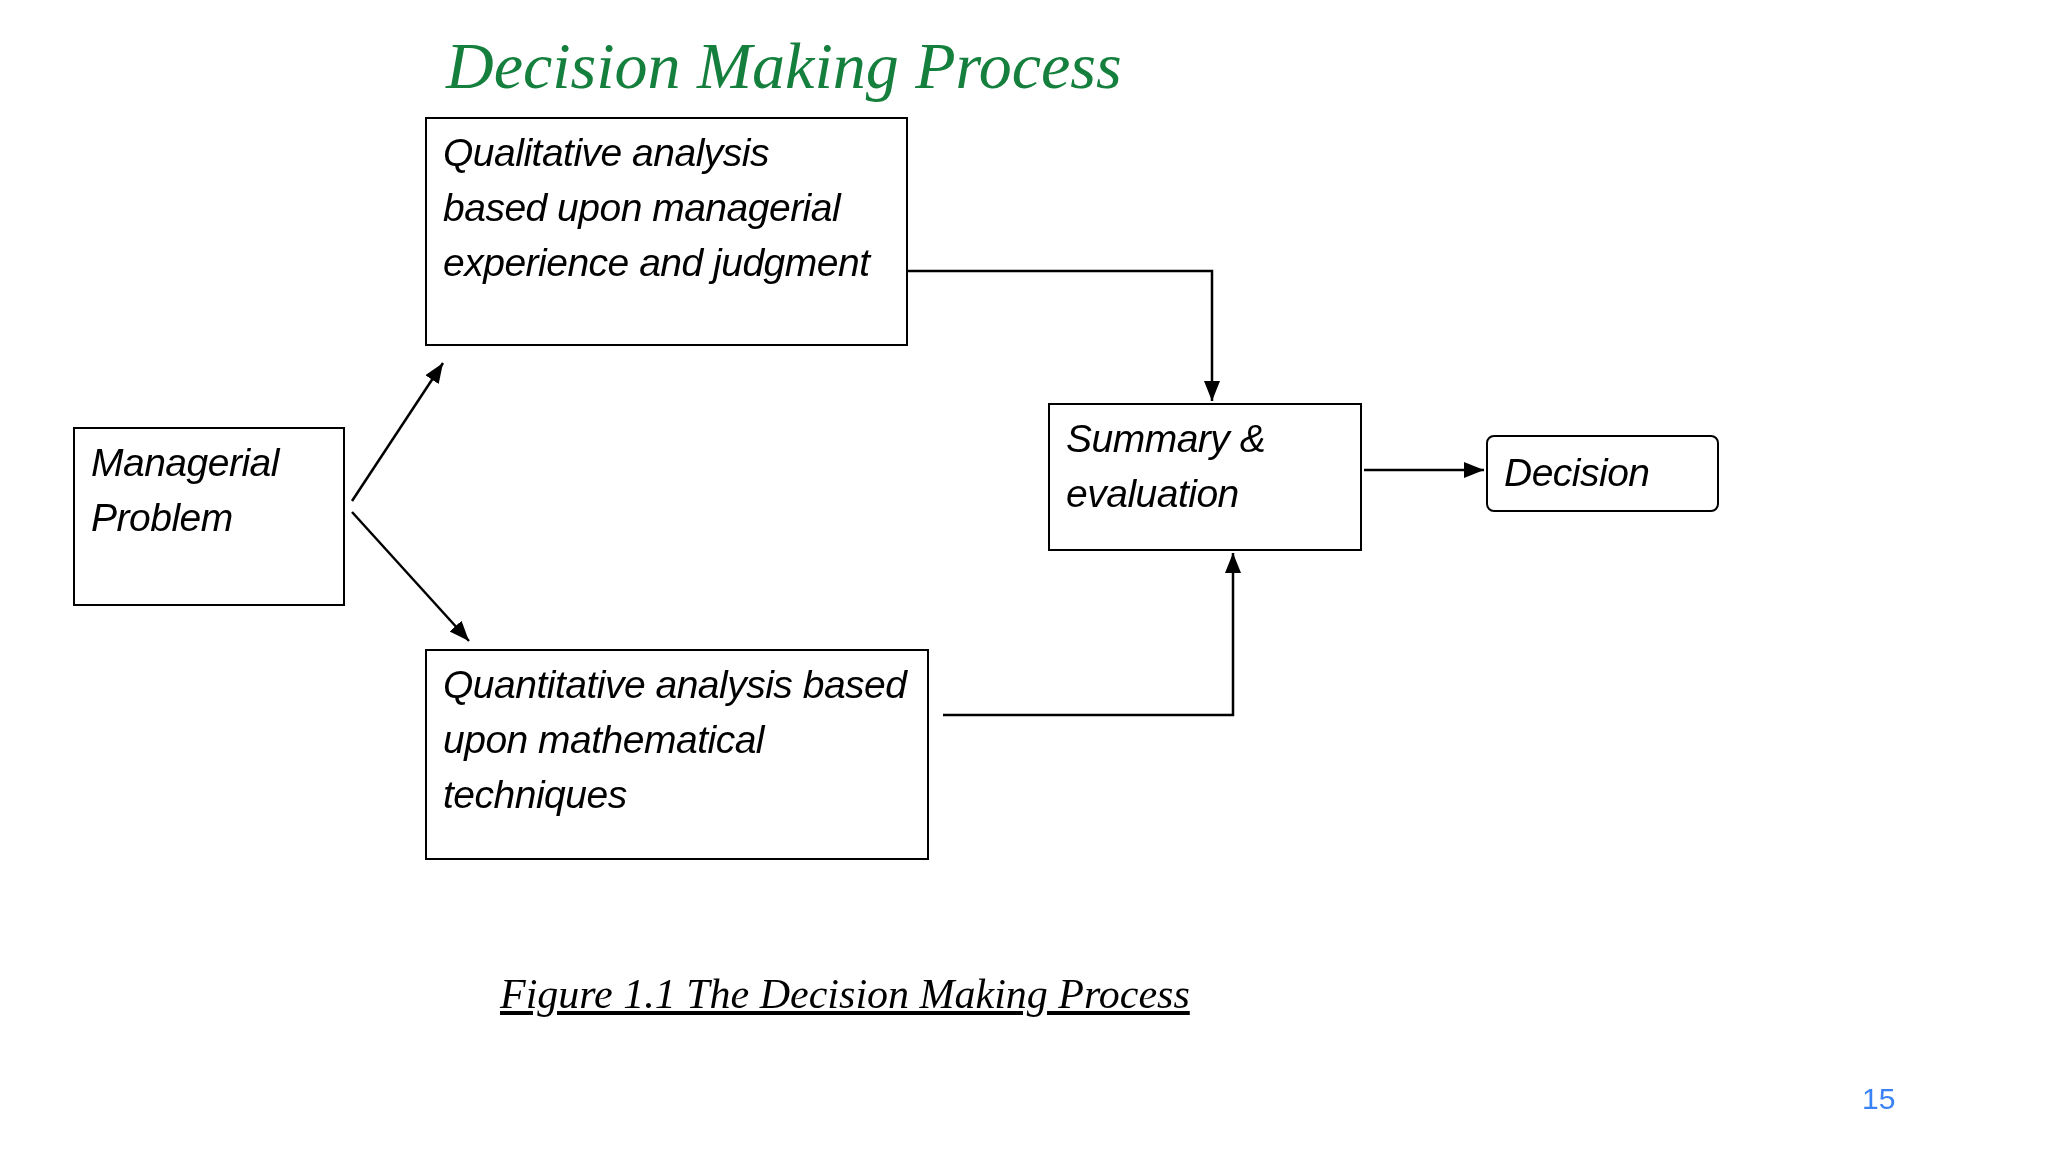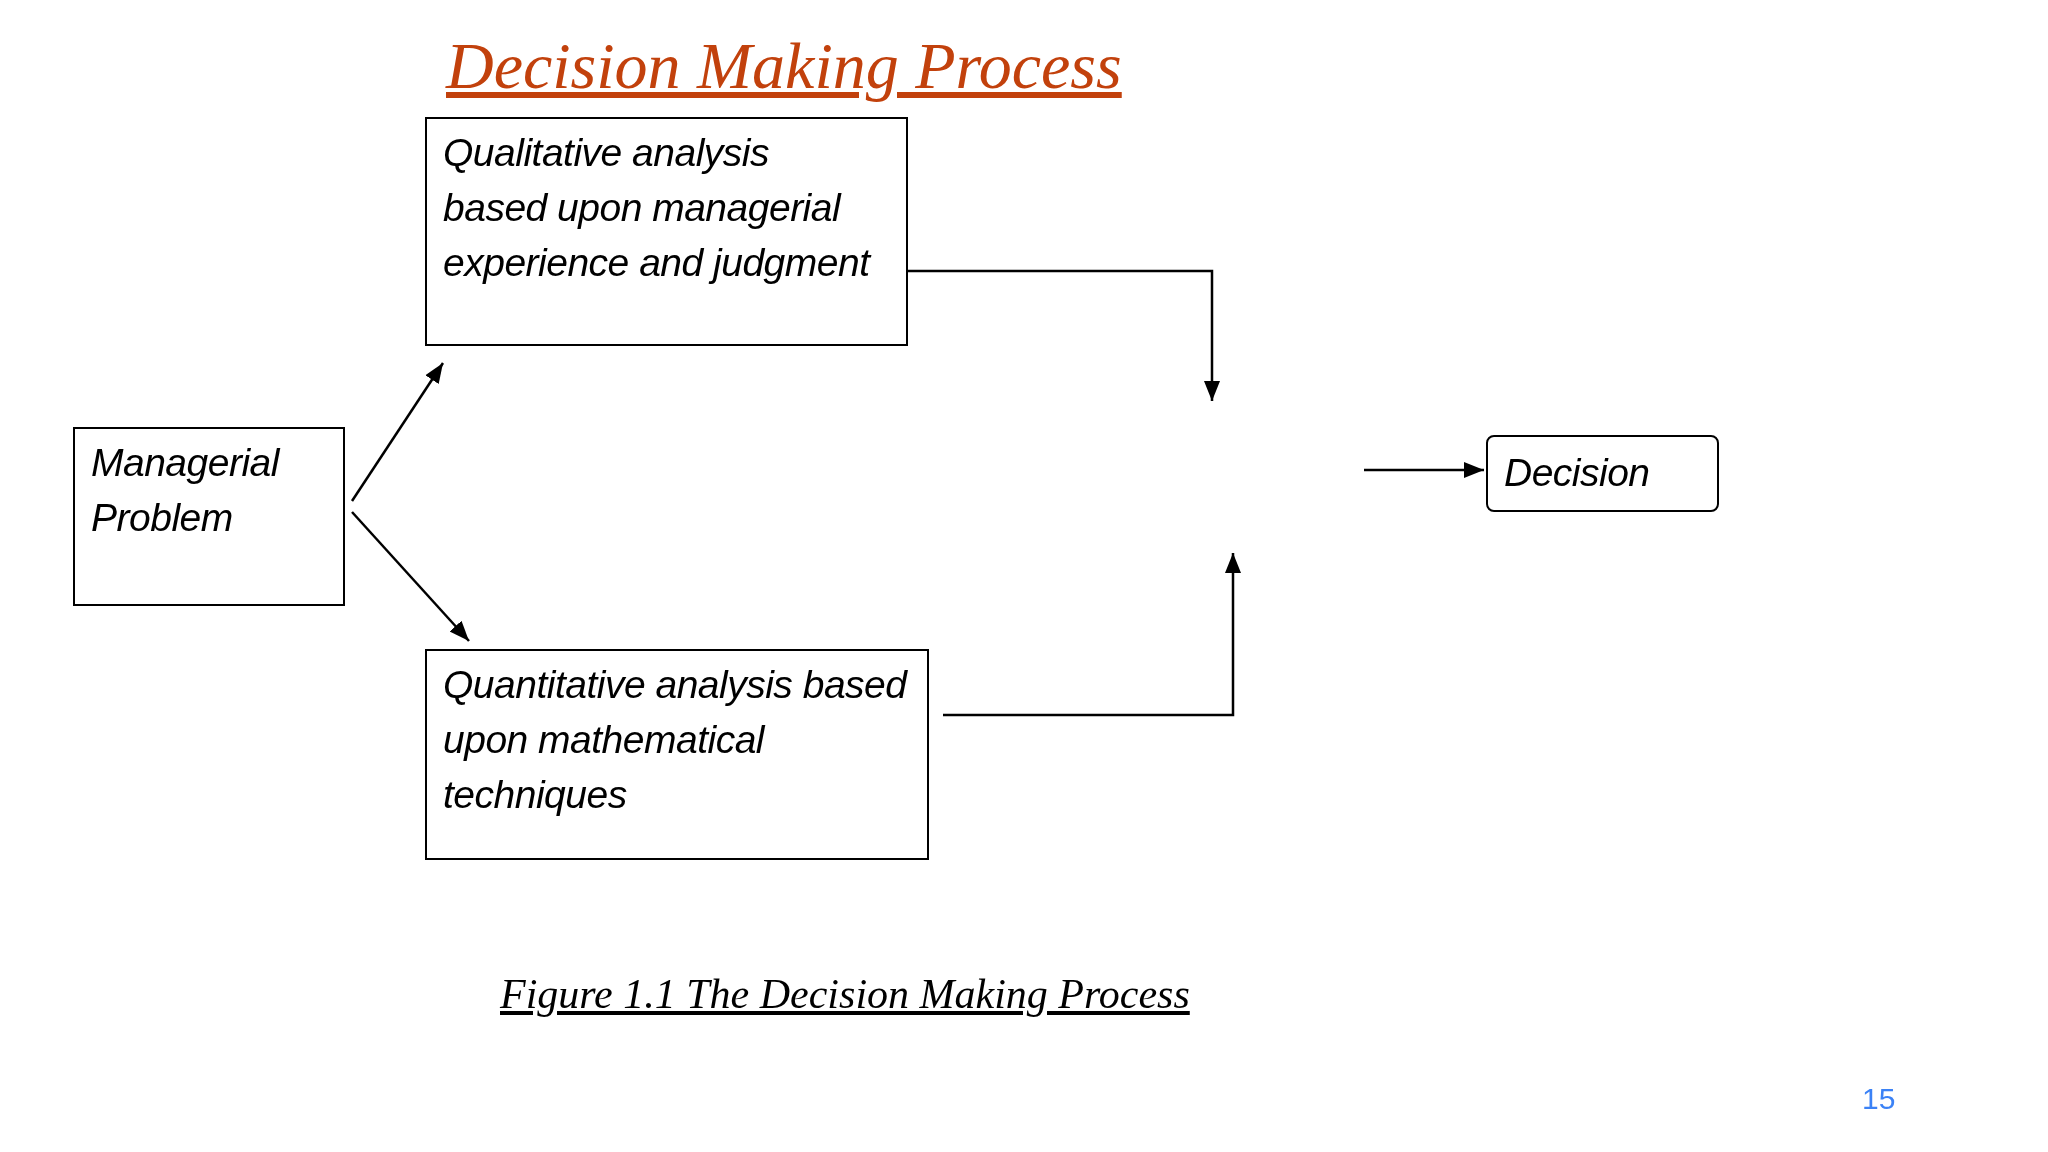--- a/index.html
+++ b/index.html
@@ -17,23 +17,22 @@
   }
   .slide-title {
     position: absolute;
     left: 446px;
     top: 30px;
     font-family: "Liberation Serif", serif;
     font-style: italic;
     font-weight: 400;
     font-size: 66px;
     line-height: 1.1;
-    color: #c2410c;
+    color: #15803d;
     white-space: pre;
-    text-decoration: underline;
   }
   .flow-node {
     position: absolute;
     box-sizing: border-box;
     border: 2.5px solid #000000;
     background: #ffffff;
     color: #000000;
     font-family: "Liberation Sans", sans-serif;
     font-style: italic;
     font-size: 39px;
@@ -100,20 +99,22 @@
 Problem</div>
 
   <div class="flow-node node-qualitative">Qualitative analysis
 based upon managerial
 experience and judgment</div>
 
   <div class="flow-node node-quantitative">Quantitative analysis based
 upon mathematical
 techniques</div>
 
+  <div class="flow-node node-summary">Summary &amp;
+evaluation</div>
 
   <div class="flow-node node-decision">Decision</div>
 
   <div class="figure-caption">Figure 1.1 The Decision Making Process</div>
 
   <div class="page-number">15</div>
 
 </div>
 
 </body></html>

